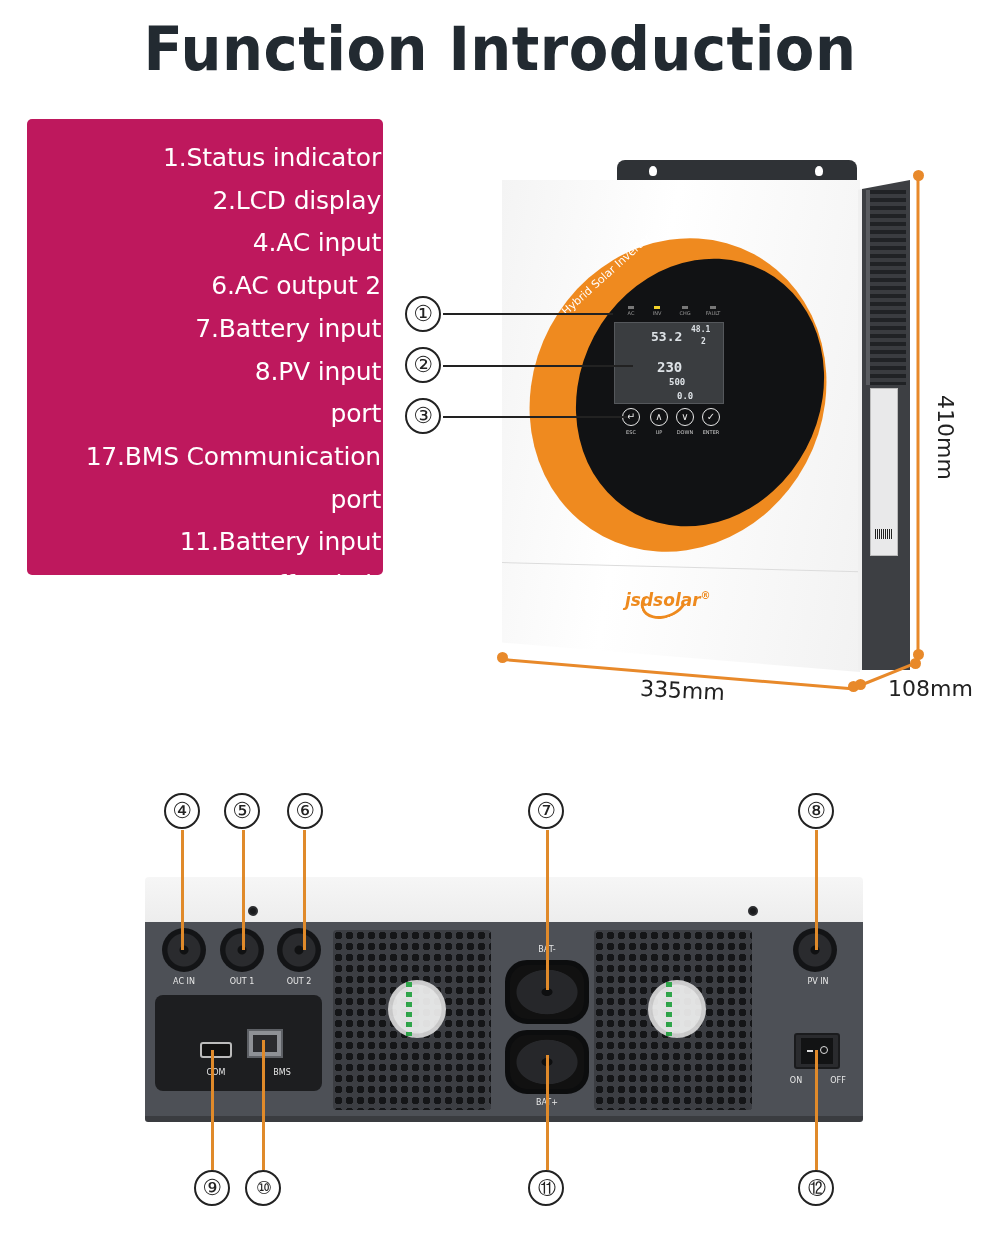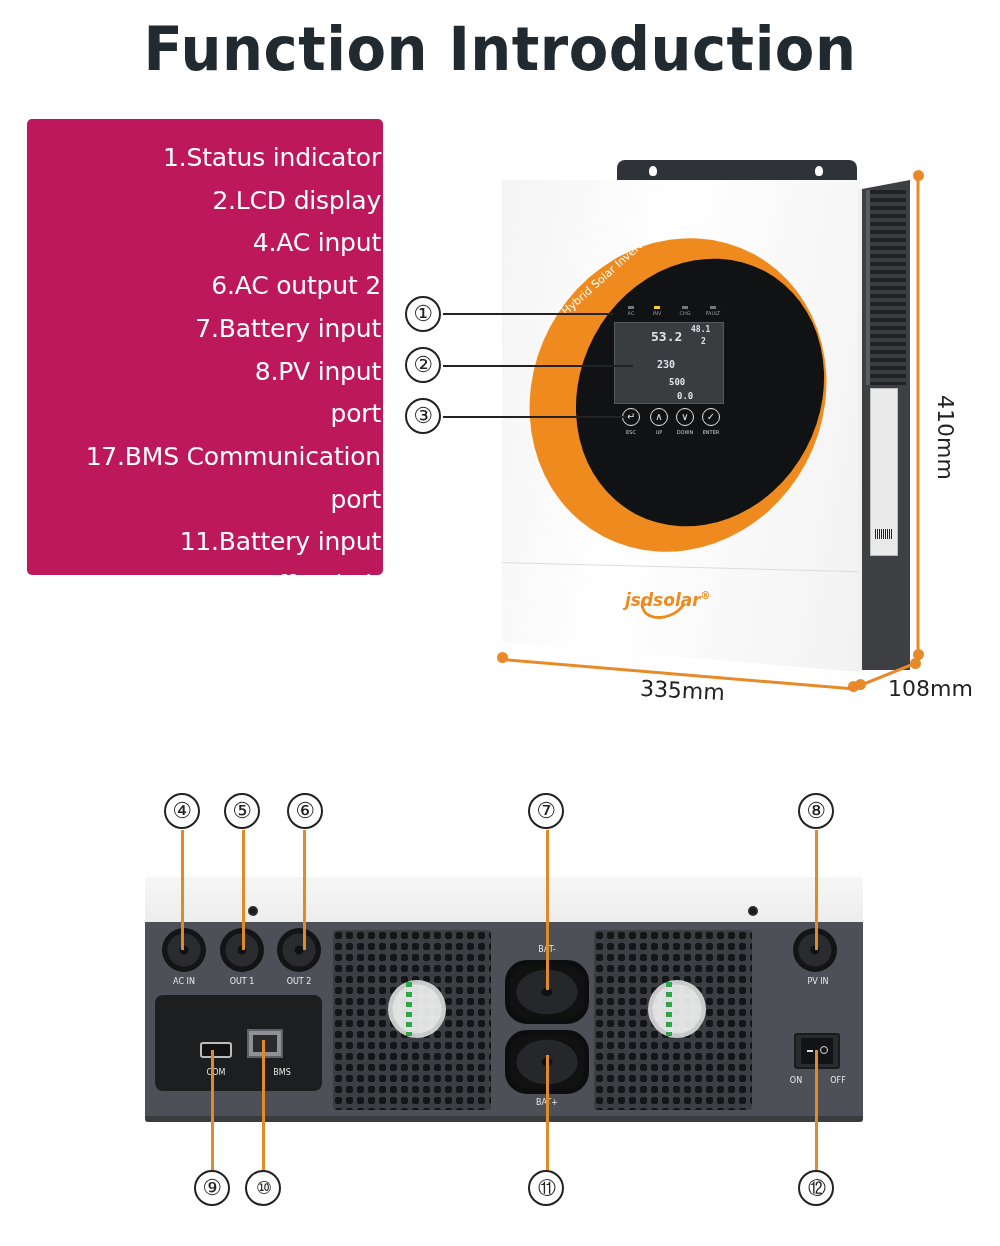--- a/index.html
+++ b/index.html
@@ -165,21 +165,21 @@
   <div class="status-led" style="left:0"><span class="dot"></span><span>AC</span></div>
   <div class="status-led bat" style="left:26px"><span class="dot"></span><span>INV</span></div>
   <div class="status-led" style="left:54px"><span class="dot"></span><span>CHG</span></div>
   <div class="status-led" style="left:82px"><span class="dot"></span><span>FAULT</span></div>
 </div>
 
 <div class="lcd">
   <span class="lcd-val" style="left:36px;top:6px;font-size:13px">53.2</span>
   <span class="lcd-val" style="left:76px;top:2px;font-size:8px">48.1</span>
   <span class="lcd-val" style="left:86px;top:14px;font-size:8px">2</span>
-  <span class="lcd-val" style="left:42px;top:36px;font-size:10px">230</span>
+  <span class="lcd-val" style="left:42px;top:36px;font-size:14px">230</span>
   <span class="lcd-val" style="left:54px;top:54px;font-size:9px">500</span>
   <span class="lcd-val" style="left:62px;top:68px;font-size:9px">0.0</span>
 </div>
 
 <div class="btn-row">
   <div class="fbtn" style="left:2px">
       <span class="circ">↵</span>
       <span class="lbl">ESC</span>
     </div>
   <div class="fbtn" style="left:30px">

